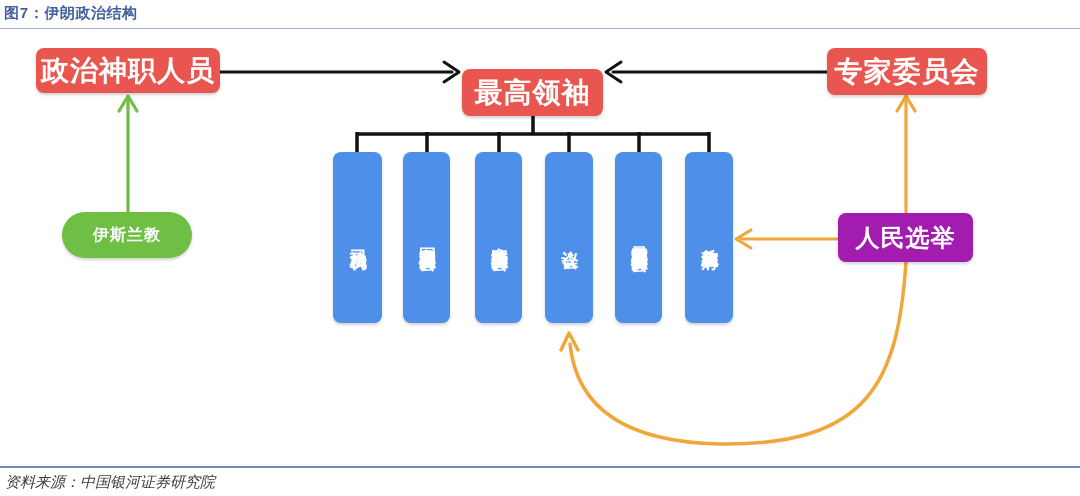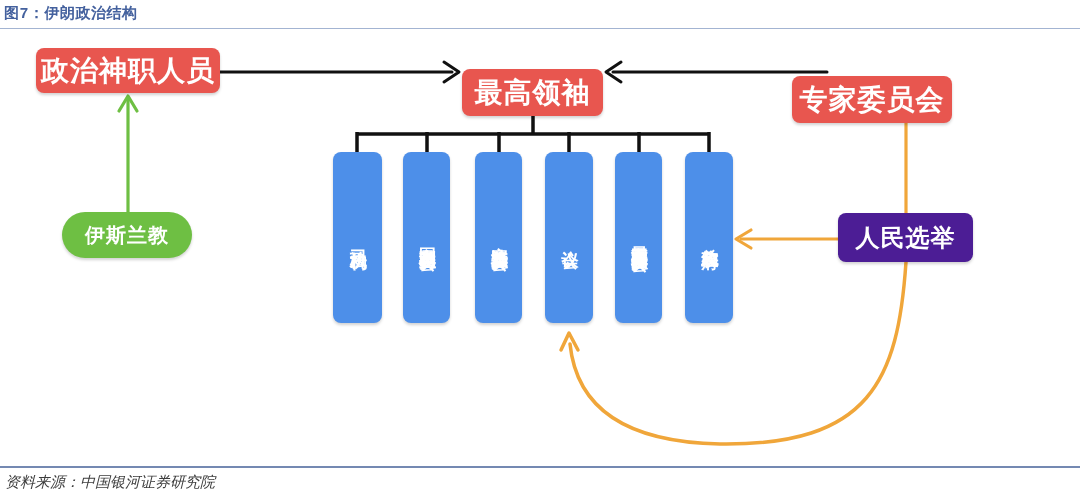--- a/index.html
+++ b/index.html
@@ -32,32 +32,32 @@
   svg.connectors{position:absolute;left:0;top:0;}
   .node{
     position:absolute;
     display:flex;align-items:center;justify-content:center;
     color:#ffffff;font-weight:bold;text-align:center;
     border-radius:8px;
     box-shadow:0 2px 3px rgba(0,0,0,0.18);
     white-space:nowrap;
   }
   .node.red{background:#e8564f;font-size:28px;letter-spacing:1px;}
-  .node.green{background:#6ebf43;font-size:20px;letter-spacing:1px;border-radius:23px;}
-  .node.orange{background:#4c1d95;font-size:24px;letter-spacing:1px;}
+  .node.green{background:#6ebf43;font-size:16px;letter-spacing:1px;border-radius:23px;}
+  .node.orange{background:#a21caf;font-size:24px;letter-spacing:1px;}
   .node.blue{
     background:#4d8fe9;
     font-size:17px;letter-spacing:1px;
     writing-mode:vertical-rl;text-orientation:upright;
     white-space:normal;
   }
   
   .n-clergy{left:36px;top:48px;width:184px;height:45px;}
   .n-leader{left:462px;top:50px;width:141px;height:47px;margin-top:19px;}
-  .n-experts{left:792px;top:48px;width:160px;height:47px;margin-top:28px;}
+  .n-experts{left:827px;top:48px;width:160px;height:47px;}
   
   .n-islam{left:62px;top:212px;width:130px;height:46px;}
   .n-election{left:838px;top:213px;width:135px;height:49px;}
   
   .branch{top:152px;height:171px;}
   .b0{left:333px;width:49px;}
   .b1{left:403px;width:47px;}
   .b2{left:475px;width:47px;}
   .b3{left:545px;width:48px;}
   .b4{left:615px;width:47px;}

